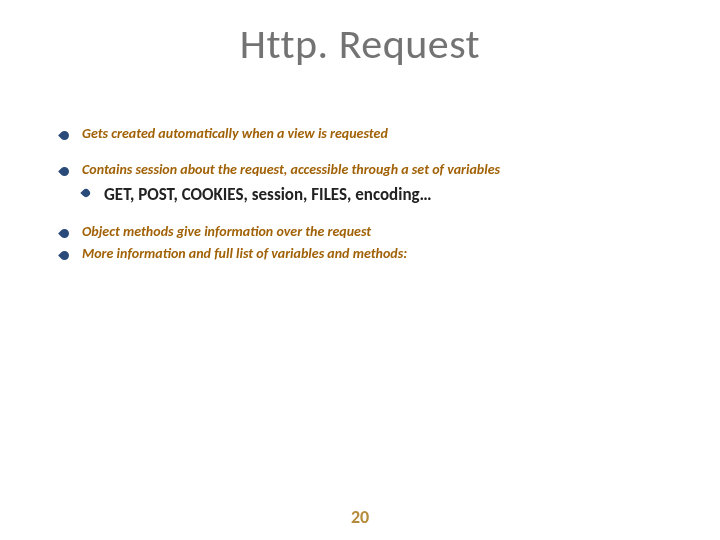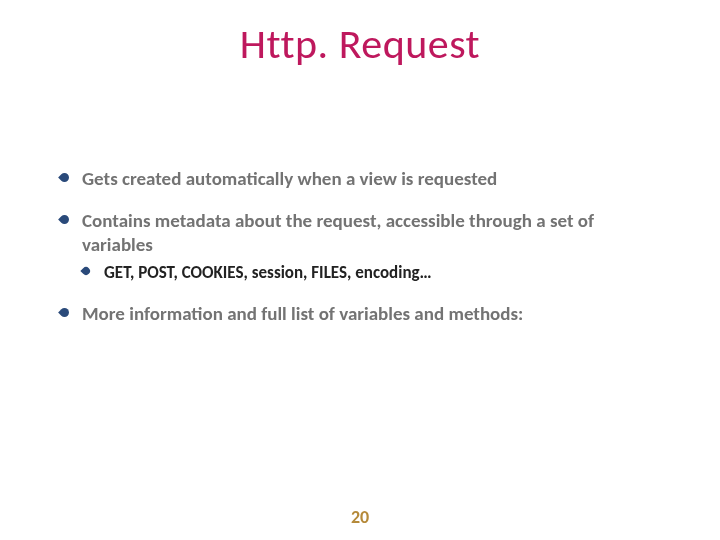--- a/index.html
+++ b/index.html
@@ -18,38 +18,39 @@
     .slide {
       width: 100%;
       height: 100%;
       padding: 18px 55px 0 55px;
       position: relative;
     }
     .title {
       text-align: center;
       font-size: 42px;
       font-weight: 400;
-      color: #be185d;
-      margin-bottom: 98px;
+      color: #737373;
+      margin-bottom: 56px;
       letter-spacing: 0.5px;
     }
     .content {
       padding-left: 5px;
     }
     ul {
       list-style: none;
     }
     .bullet-l1 {
-      font-size: 19px;
+      font-size: 14px;
       font-weight: 600;
-      color: #737373;
+      color: #a16207;
       margin-bottom: 18px;
       line-height: 1.25;
       position: relative;
       padding-left: 22px;
+      font-style: italic;
     }
     .bullet-l1::before {
       content: "";
       position: absolute;
       left: 0;
       top: 6px;
       width: 9px;
       height: 9px;
       background: #2a4a7a;
       border-radius: 0 50% 50% 50%;
@@ -98,22 +99,23 @@
 </head>
 <body>
 
 <div class="slide">
   <h1 class="title">Http. Request</h1>
 
   <div class="content">
     <ul>
       <li class="bullet-l1">Gets created automatically when a view is requested</li>
 
-      <li class="bullet-l1 tight">Contains metadata about the request, accessible through a set of variables</li>
+      <li class="bullet-l1 tight">Contains session about the request, accessible through a set of variables</li>
       <li class="bullet-l2">GET, POST, COOKIES, session, FILES, encoding…</li>
 
+      <li class="bullet-l1 tight">Object methods give information over the request</li>
 
       <li class="bullet-l1 tight">More information and full list of variables and methods:</li>
     </ul>
   </div>
 
   <div class="page-number">20</div>
 </div>
 
 </body></html>

